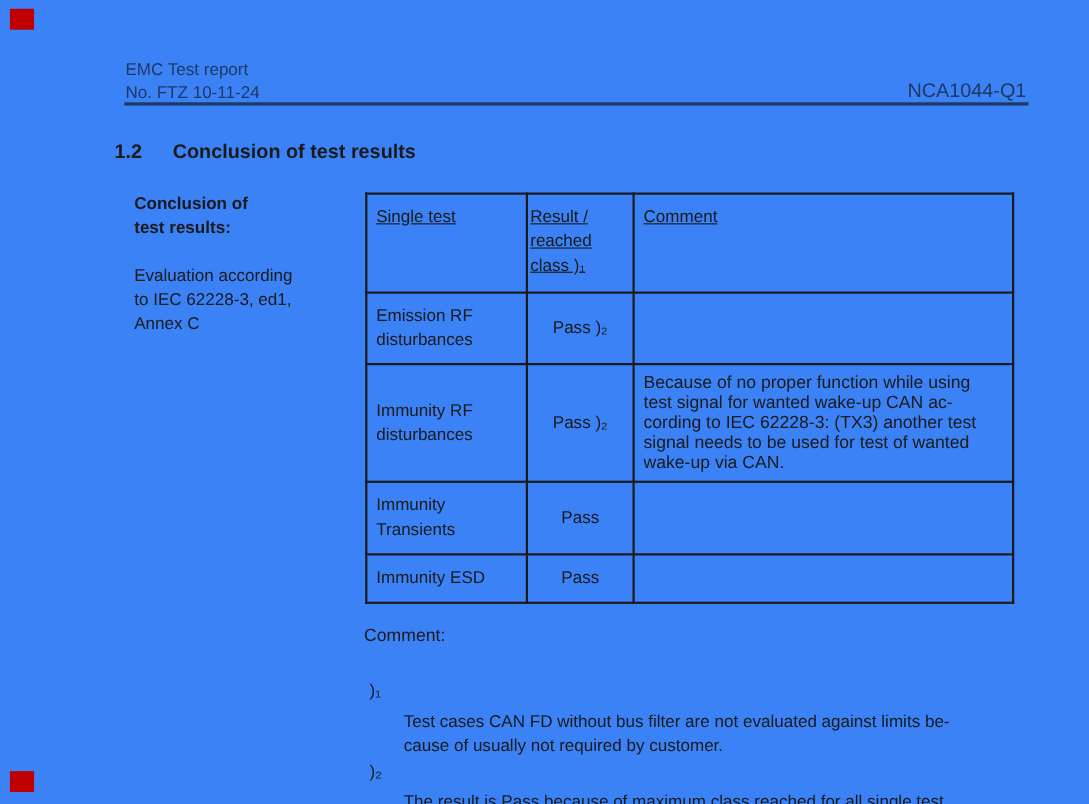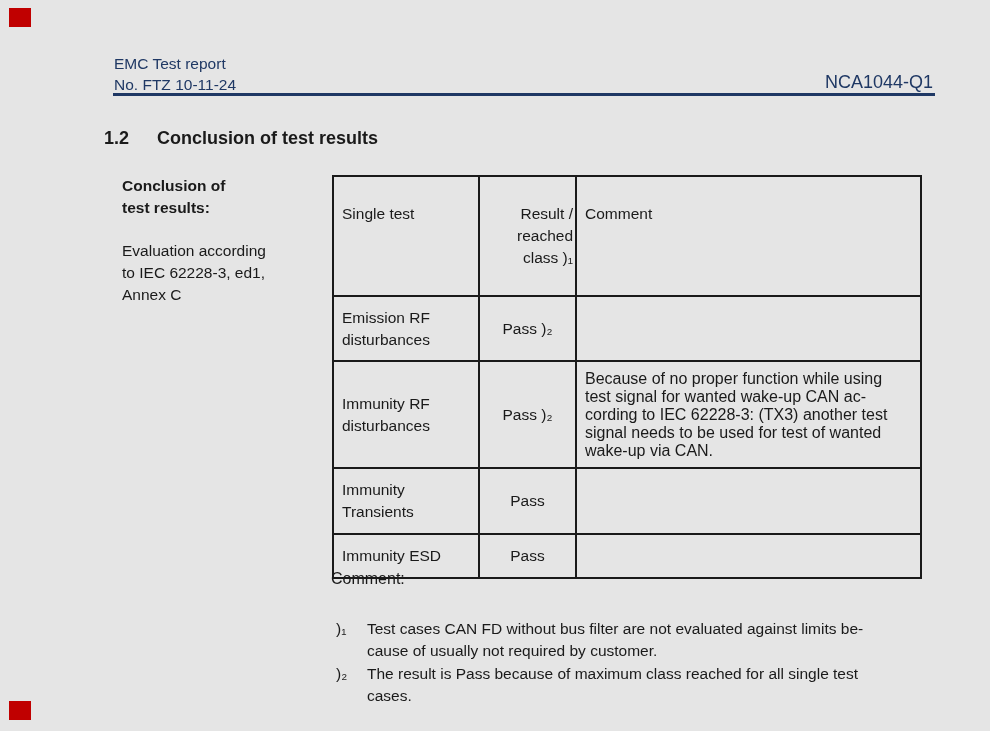--- a/index.html
+++ b/index.html
@@ -10,21 +10,21 @@
   * { margin: 0; padding: 0; box-sizing: border-box; }
   html, body { background: #ffffff; }
   body {
     font-family: "Liberation Sans", "DejaVu Sans", sans-serif;
     color: var(--ink);
   }
   .page {
     position: relative;
     width: 990px;
     height: 731px;
-    background: #e5e5e5;
+    background: #3b82f6;
     overflow: hidden;
   }
   .pre { white-space: pre-line; }
 
   .red-mark {
     position: absolute;
     width: 22px;
     height: 19px;
     background: var(--redact);
   }
@@ -89,24 +89,25 @@
     border: 2px solid var(--ink);
     font-weight: normal;
     line-height: 22px;
   }
   .col-test    { width: 146px; }
   .col-result  { width: 97px;  }
   .col-comment { width: 345px; }
 
   table.results th {
     vertical-align: top;
-    padding: 26px 8px;
+    padding: 10px 8px;
     text-align: left;
-  }
-  table.results th.c { text-align: right; padding-left: 2px; padding-right: 2px; }
+    text-decoration: underline;
+  }
+  table.results th.c { text-align: left; padding-left: 2px; padding-right: 2px; }
 
   table.results td { vertical-align: middle; padding: 6px 8px; }
   table.results td.c { text-align: center; }
   table.results td.comment-cell {
     font-size: 16px;
     line-height: 18px;
     padding: 6px 8px;
   }
   tr.h-head { height: 90px; }
   tr.h-r1 { height: 65px; }
@@ -122,21 +123,21 @@
 
   .footnotes {
     position: absolute;
     left: 336px; top: 618px;
     width: 578px;
     font-size: 15.5px;
     line-height: 21.5px;
   }
   .footnote { display: flex; margin-bottom: 2px; }
   .footnote .marker { width: 31px; flex: 0 0 31px; }
-  .footnote .fn-text { flex: 1; }
+  .footnote .fn-text { flex: 1; margin-top: 28px; }
 </style>
 </head>
 <body>
 
 <div class="page">
 
   <div class="red-mark top"></div>
   <div class="red-mark bottom"></div>
 
   <div class="header-left">

